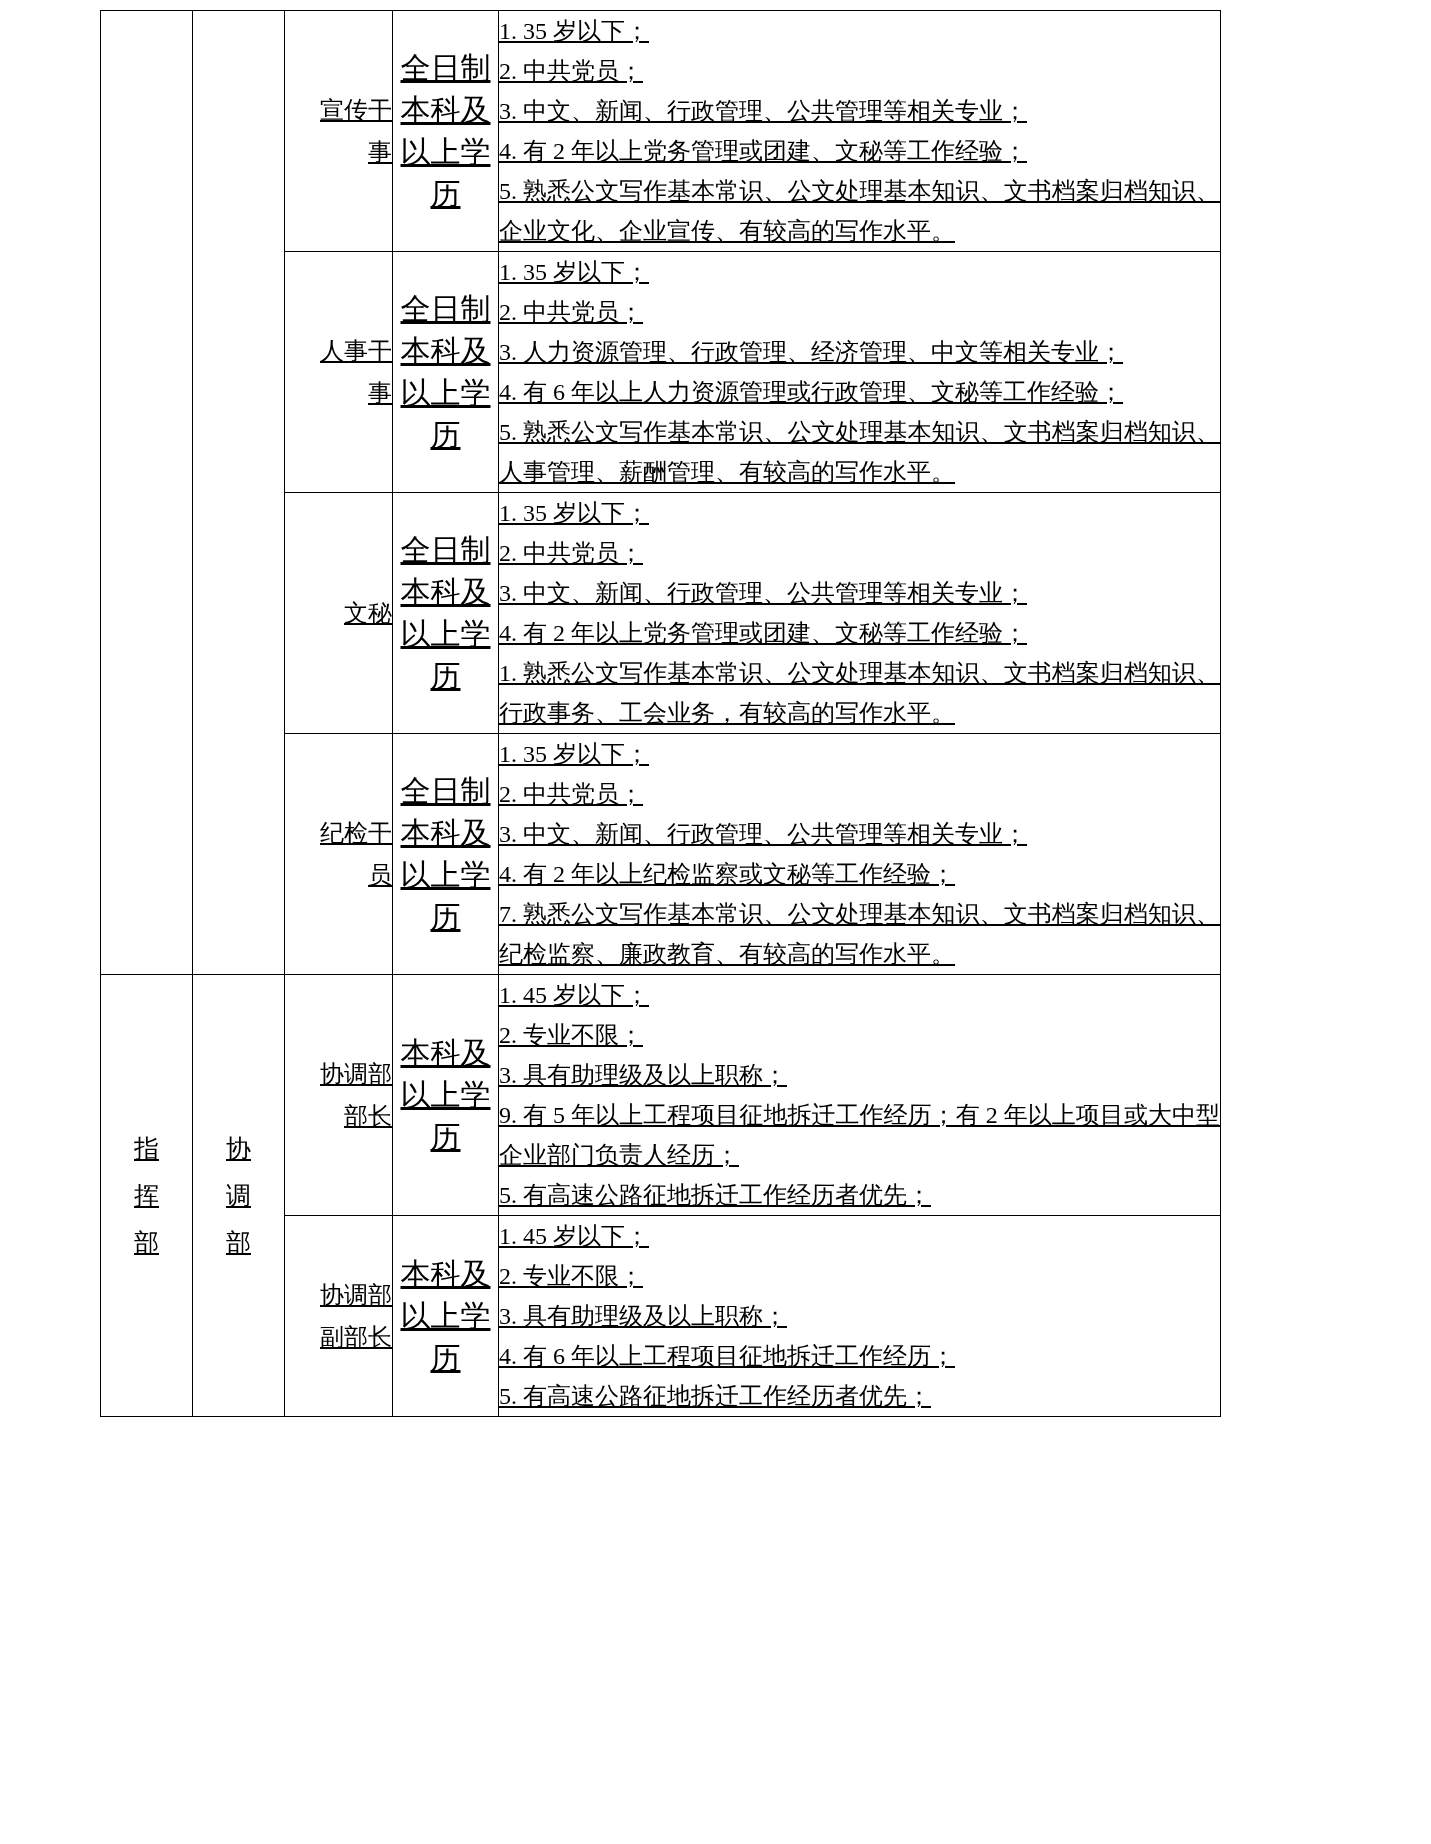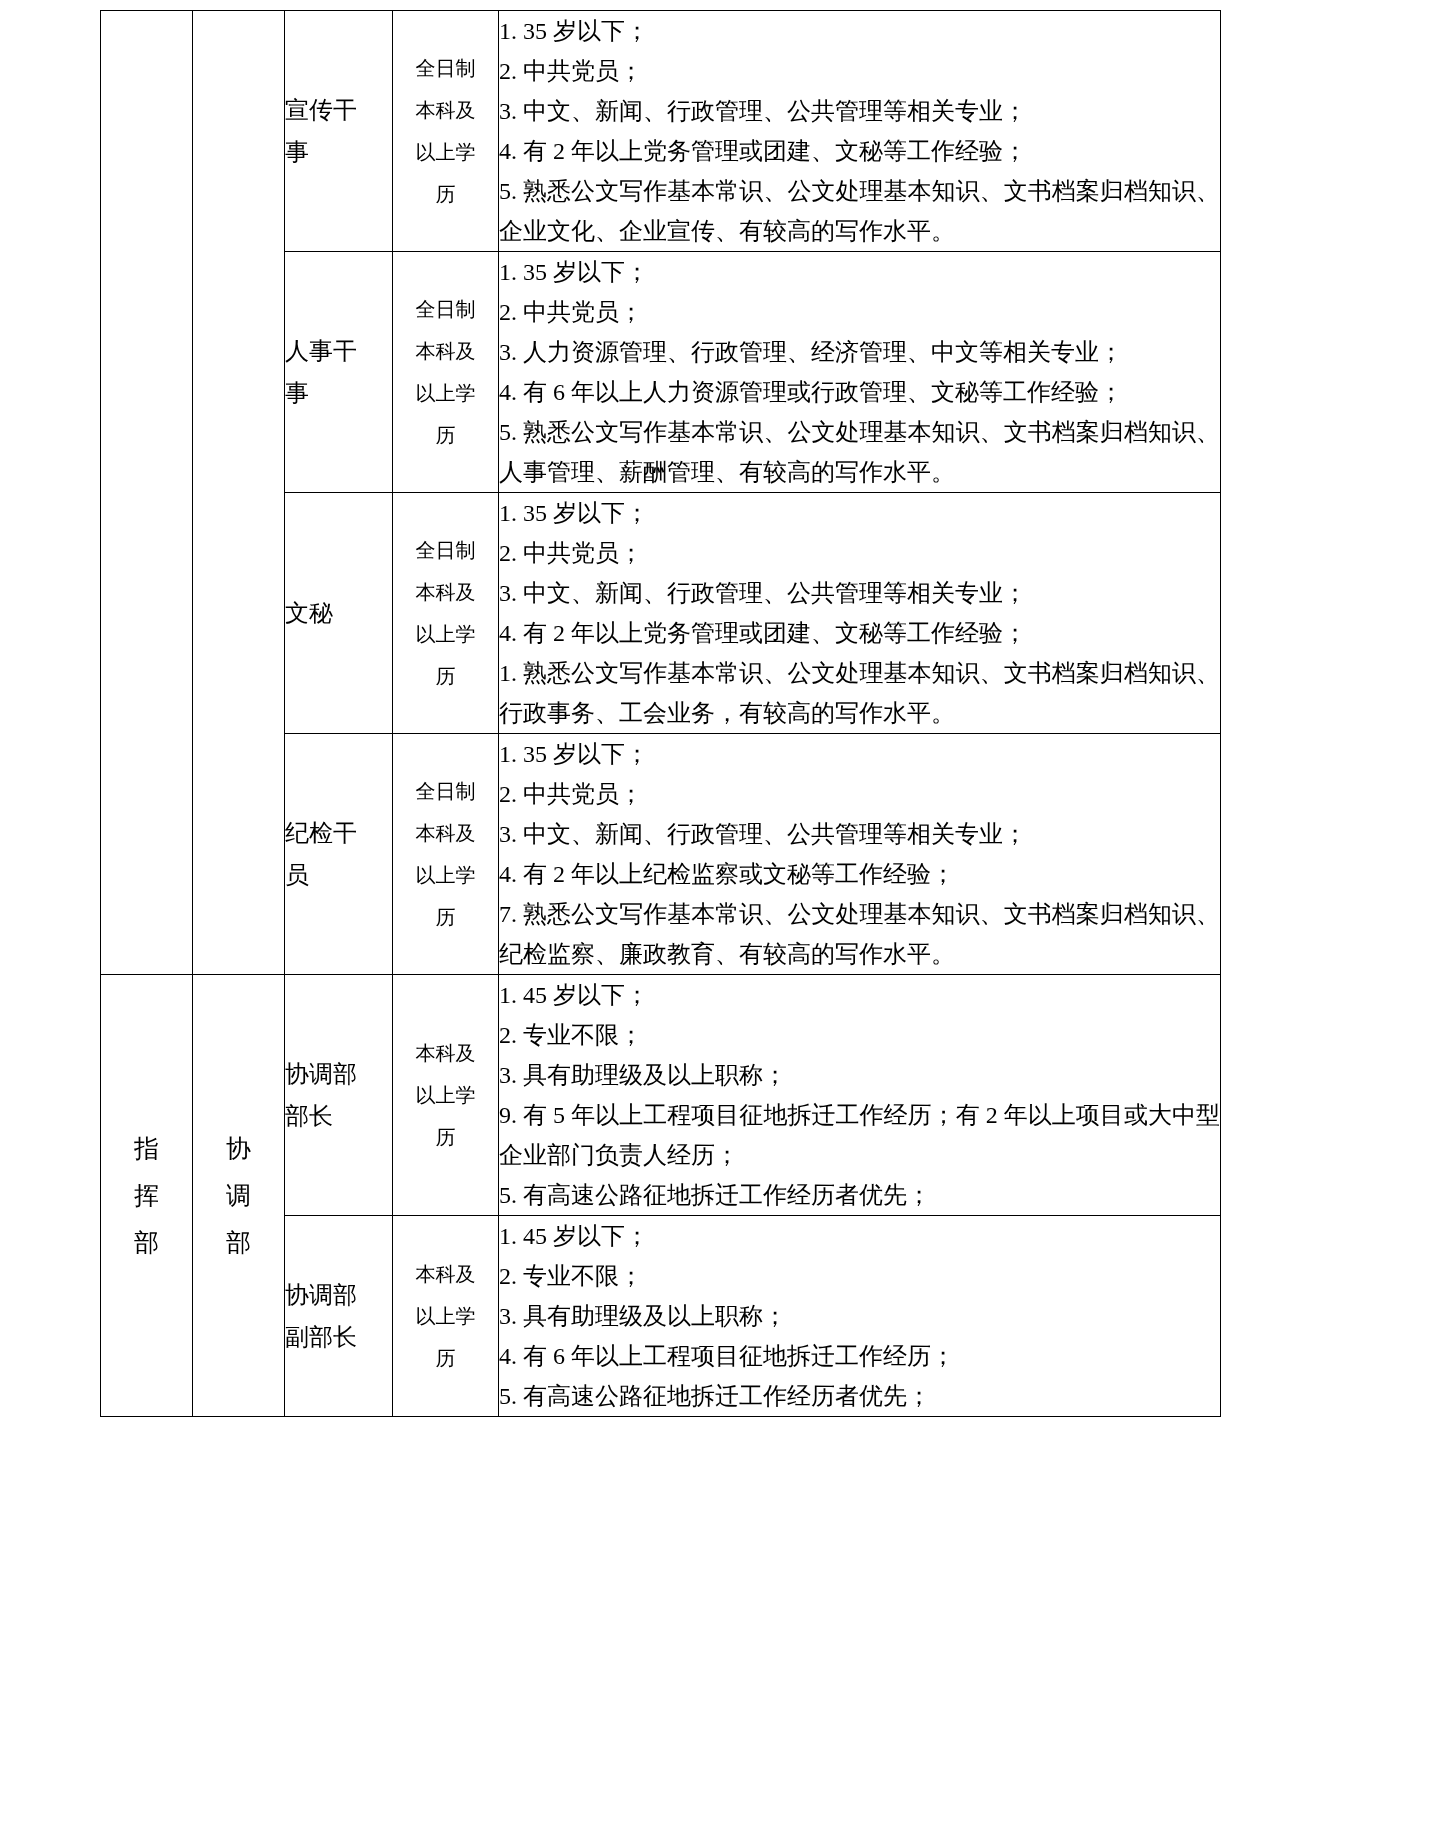--- a/index.html
+++ b/index.html
@@ -23,46 +23,47 @@
   table.job-table {
     border-collapse: collapse;
     table-layout: fixed;
     width: 1120px;
     margin: 0;
   }
   table.job-table td {
     border: 1.5px solid #000000;
     vertical-align: middle;
     padding: 0;
+    text-decoration: underline;
   }
   
   col.c-dept   { width: 92px; }
   col.c-sub    { width: 92px; }
   col.c-post   { width: 108px; }
   col.c-edu    { width: 106px; }
   col.c-req    { width: 722px; }
 
   .vert-text {
     text-align: center;
     font-size: 25px;
     line-height: 47px;
     letter-spacing: 0;
   }
   .vert-text span {
     display: block;
   }
   .post-cell {
-    text-align: left;
+    text-align: right;
     font-size: 24px;
     line-height: 42px;
   }
   .post-cell span { display: block; }
   .edu-cell {
     text-align: center;
-    font-size: 20px;
+    font-size: 30px;
     line-height: 42px;
     margin-left: 14px;
   }
   .edu-cell span { display: block; }
   .req-cell {
     font-size: 24px;
     line-height: 40px;
     padding: 10px 12px 12px 12px;
     text-align: justify;
     vertical-align: top;

